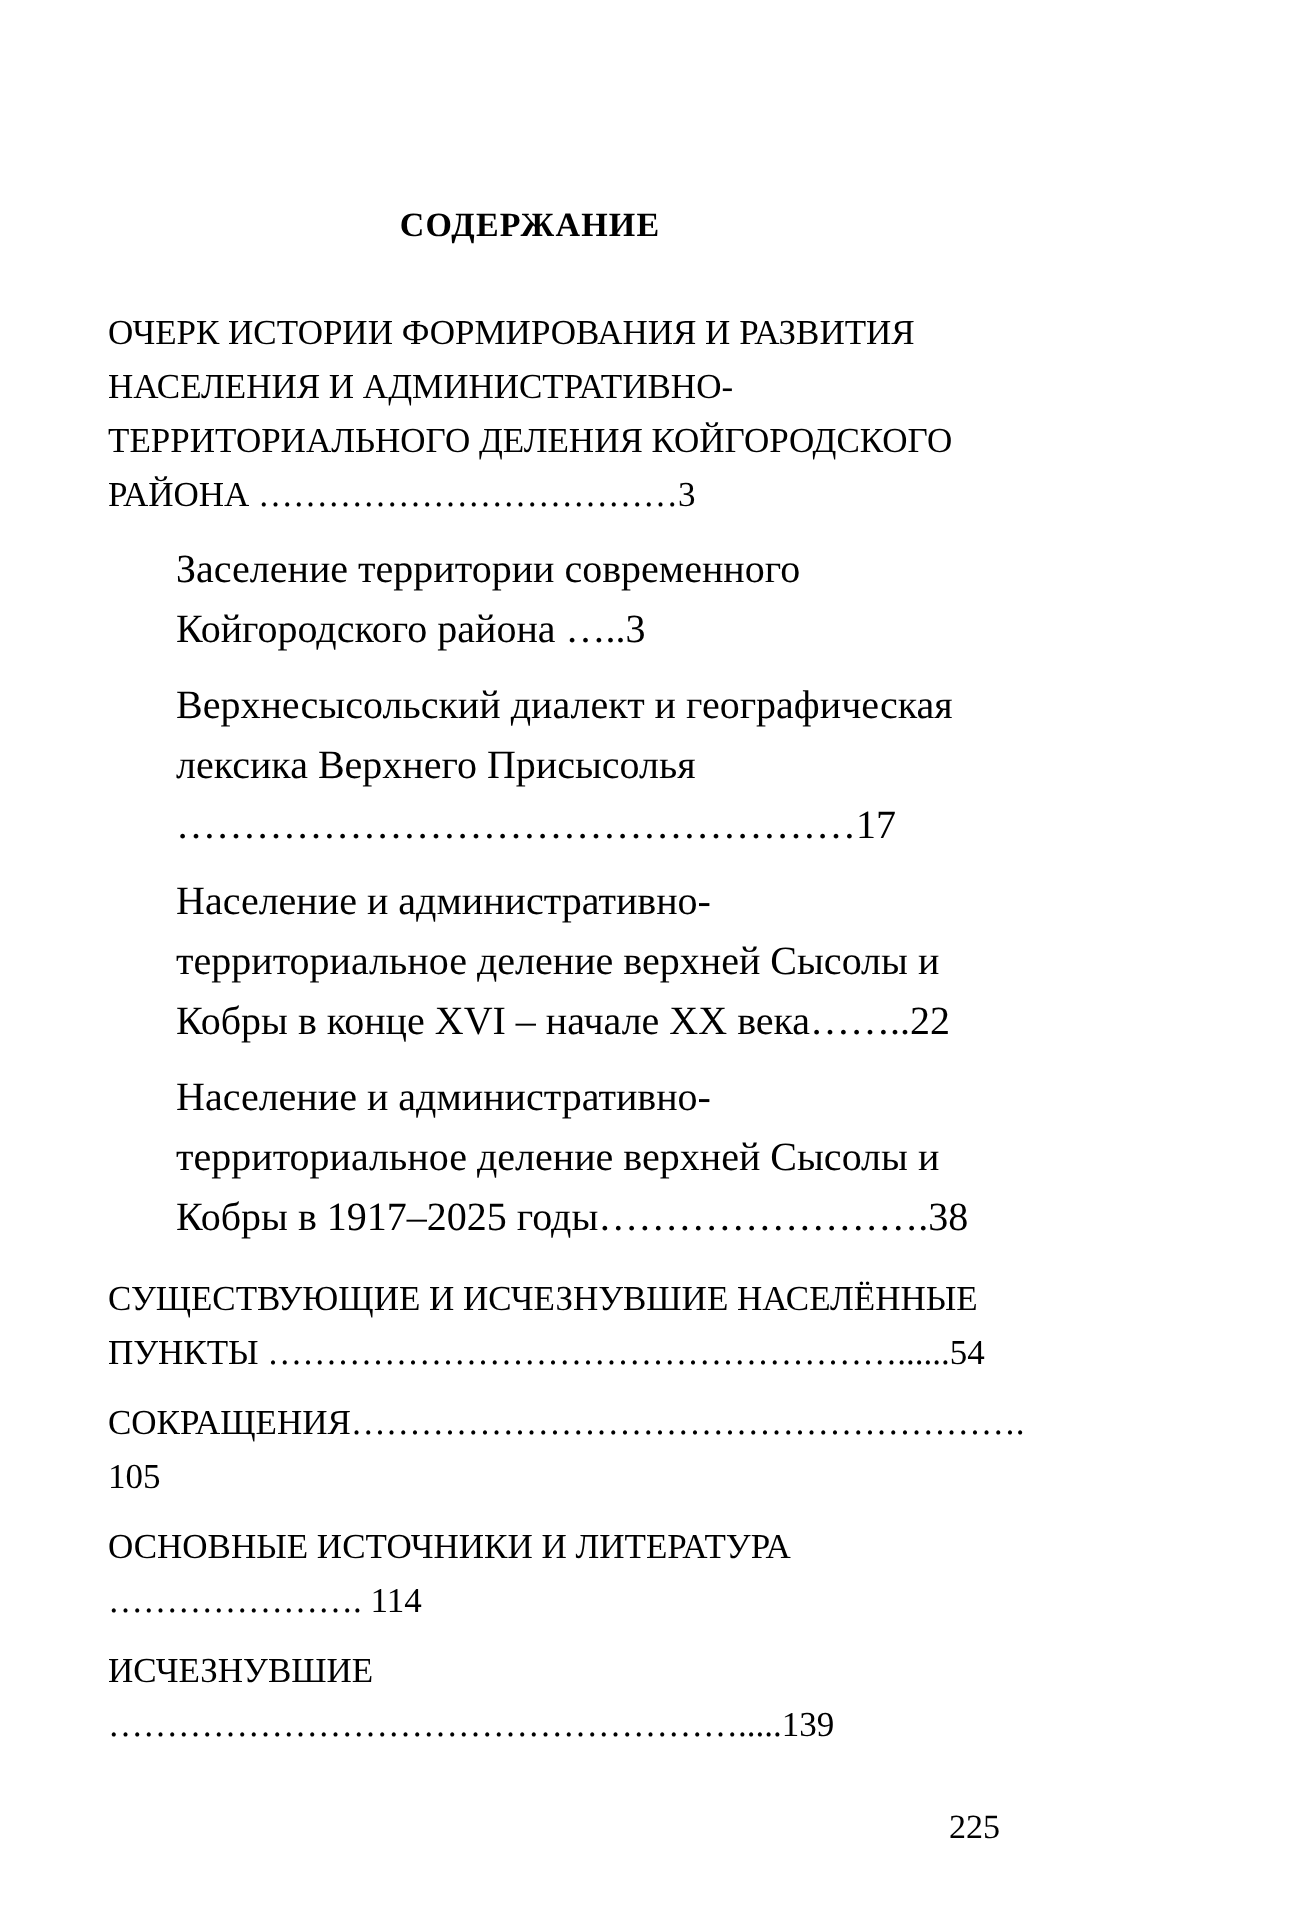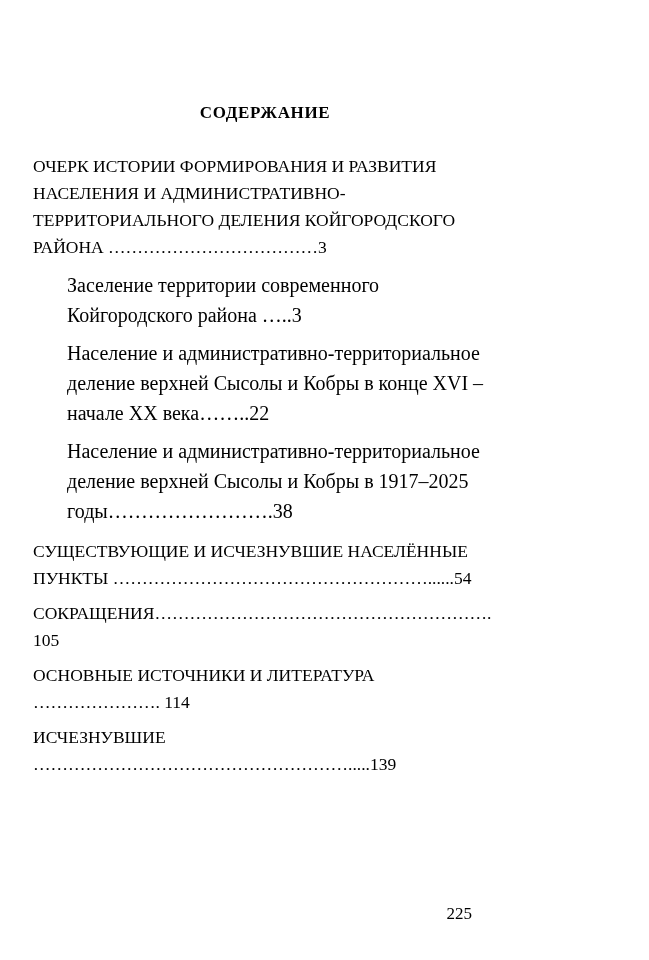--- a/index.html
+++ b/index.html
@@ -35,41 +35,42 @@
   .toc-body {
     margin-top: 30px;
     padding-left: 33px;
     padding-right: 35px;
   }
   .entry {
     font-size: 17.5px;
     line-height: 1.55;
     margin-bottom: 2px;
     text-align: left;
+    margin-left: 21px;
   }
   .entry.level1 {
     padding-left: 0;
   }
   .entry.level2 {
     padding-left: 34px;
     font-size: 20px;
     line-height: 1.5;
   }
   .entry .txt {
     white-space: normal;
   }
   .gap-before-big {
     margin-top: 12px;
   }
   .gap-small {
     margin-top: 8px;
   }
   .page-number {
     position: absolute;
-    right: 58px;
+    right: 30px;
     bottom: 36px;
     font-size: 17px;
   }
 </style>
 </head>
 <body>
 
 <div class="page">
 
   <div class="toc-title">СОДЕРЖАНИЕ</div>
@@ -77,20 +78,23 @@
   <div class="toc-body">
 
     <div class="entry level1">
       <span class="txt">ОЧЕРК ИСТОРИИ ФОРМИРОВАНИЯ И РАЗВИТИЯ НАСЕЛЕНИЯ И АДМИНИСТРАТИВНО-ТЕРРИТОРИАЛЬНОГО ДЕЛЕНИЯ КОЙГОРОДСКОГО РАЙОНА ………………………………3</span>
     </div>
 
     <div class="entry level2 gap-small">
       <span class="txt">Заселение территории современного Койгородского района …..3</span>
     </div>
 
+    <div class="entry level2 gap-small">
+      <span class="txt">Верхнесысольский диалект и географическая лексика Верхнего Присысолья ……………………………………………17</span>
+    </div>
 
     <div class="entry level2 gap-small">
       <span class="txt">Население и административно-территориальное деление верхней Сысолы и Кобры в конце XVI – начале XX века……..22</span>
     </div>
 
     <div class="entry level2 gap-small">
       <span class="txt">Население и административно-территориальное деление верхней Сысолы и Кобры в 1917–2025 годы…………………….38</span>
     </div>
 
     <div class="entry level1 gap-before-big">

